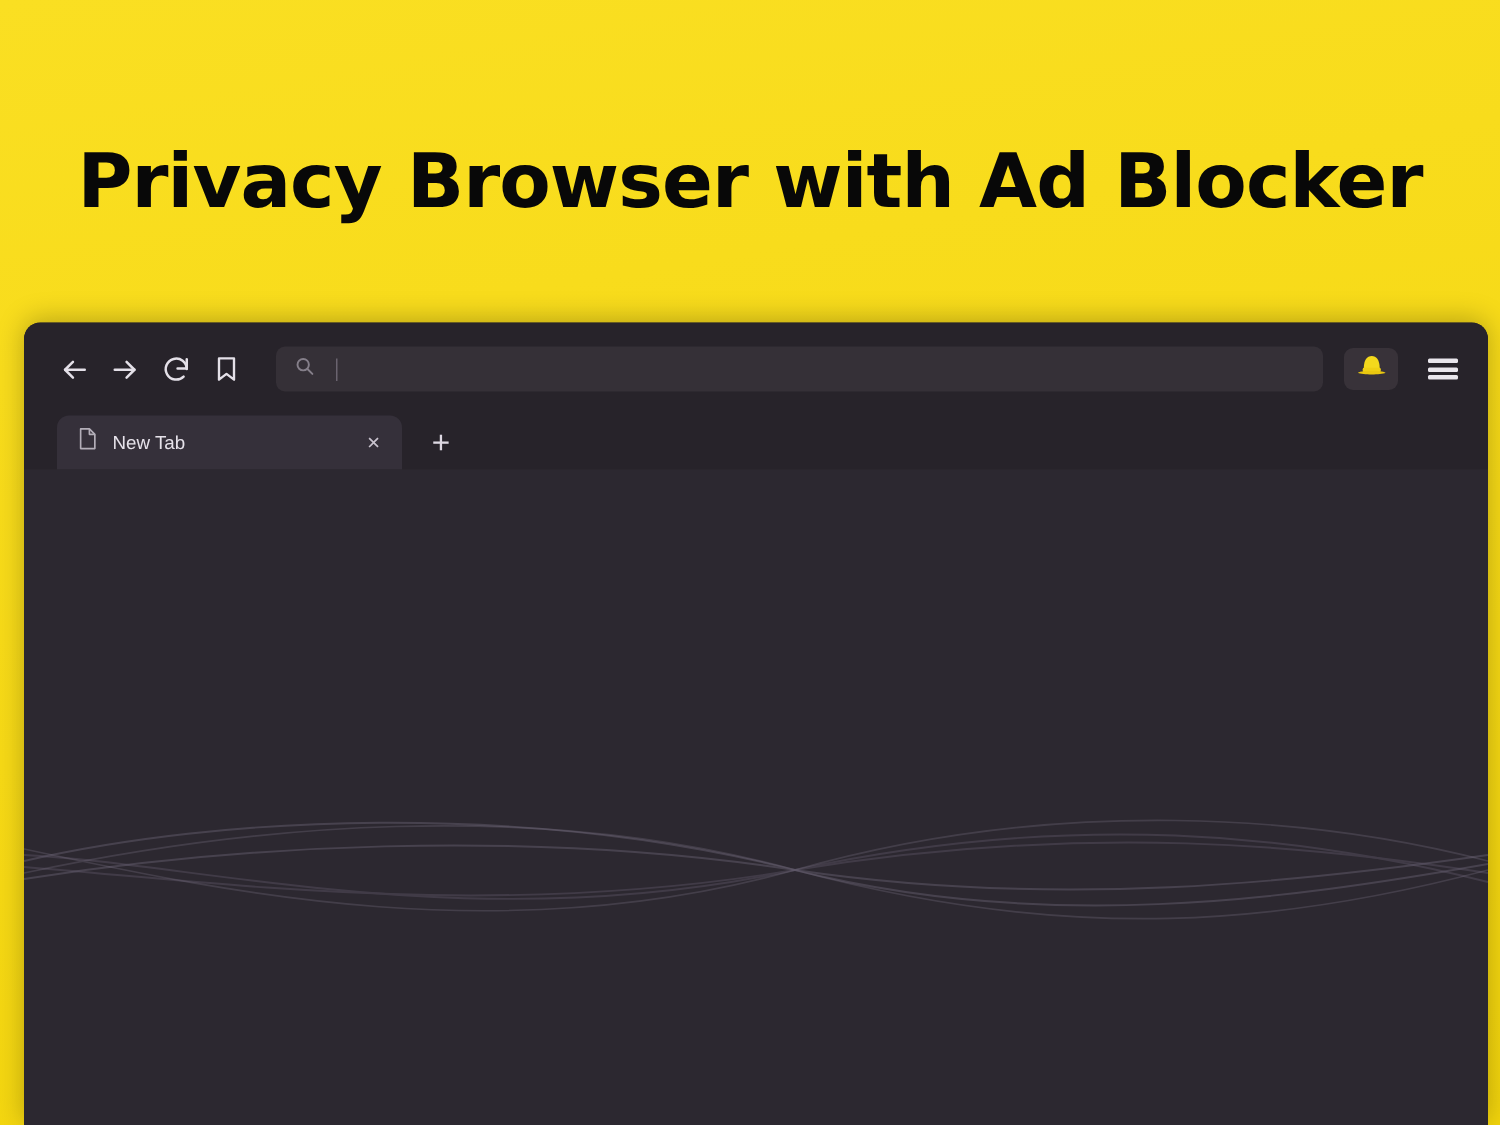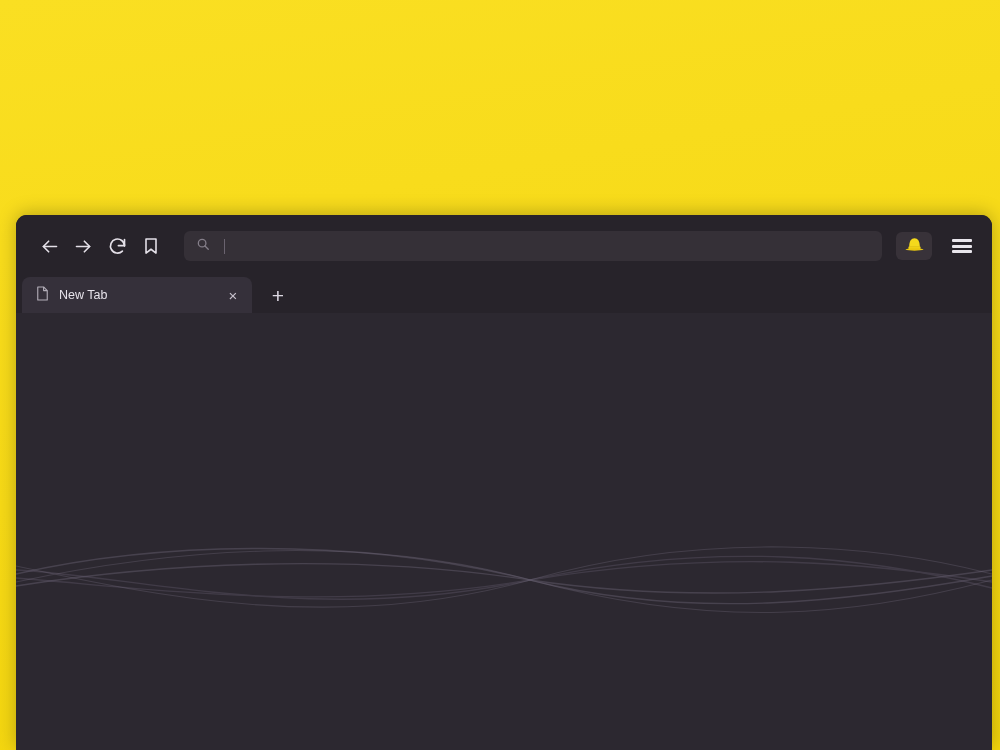--- a/index.html
+++ b/index.html
@@ -125,21 +125,21 @@
     margin: 2.5px 0;
     border-radius: 1px;
   }
 
   
   .tabstrip {
     height: 36px;
     background: #27232a;
     display: flex;
     align-items: flex-end;
-    padding-left: 6px;
+    padding-left: 22px;
     box-sizing: border-box;
     position: relative;
   }
   .tab {
     width: 230px;
     height: 36px;
     background: #35303a;
     border-radius: 8px 8px 0 0;
     display: flex;
     align-items: center;
@@ -218,20 +218,21 @@
     width: 976px;
     height: 220px;
     pointer-events: none;
   }
 </style>
 </head>
 <body>
 
 <div class="poster">
 
+  <div class="headline">Privacy Browser with Ad Blocker</div>
 
   <div class="browser">
 
     <div class="toolbar">
 
       <div class="nav-btn">
         <span>
           <svg width="21" height="21" viewBox="0 0 24 24" fill="none" stroke="#e4e0e8" stroke-width="1.9" stroke-linecap="round" stroke-linejoin="round">
             <line x1="20" y1="12" x2="5" y2="12"></line>
             <polyline points="11,18 5,12 11,6"></polyline>

